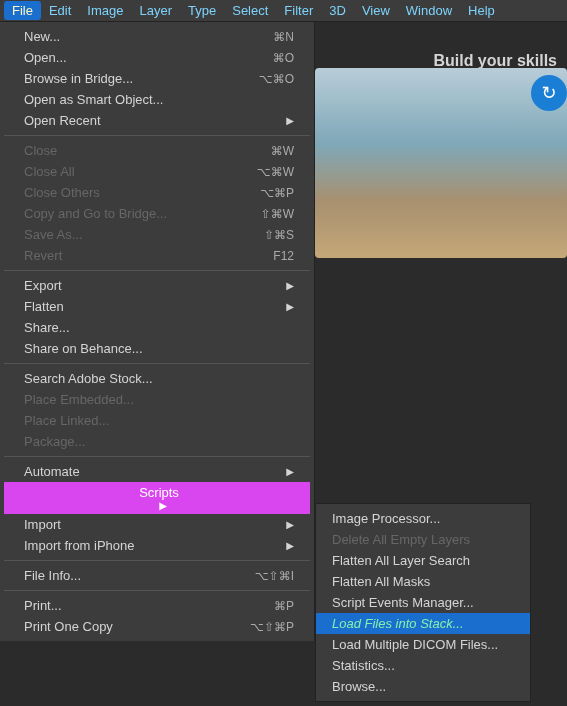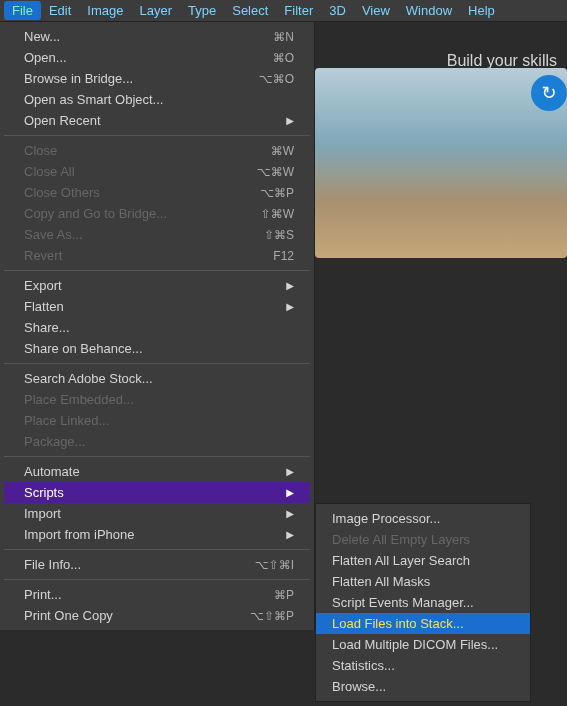--- a/index.html
+++ b/index.html
@@ -25,41 +25,41 @@
     }
     .menubar-item {
       padding: 2px 8px;
       font-size: 13px;
       color: #7dd3fc;
       cursor: pointer;
       border-radius: 3px;
     }
     .menubar-item.active {
       background: #1a6fce;
-      color: #86efac;
+      color: #fef9c3;
     }
 
     
     .bg-area {
       position: absolute;
       top: 22px;
       left: 315px;
       right: 0;
       bottom: 0;
       background: #2b2b2b;
       display: flex;
       flex-direction: column;
       align-items: center;
       padding-top: 30px;
     }
 
     .build-skills-text {
       color: #d4d4d4;
       font-size: 16px;
-      font-weight: 400;
+      font-weight: 700;
       margin-bottom: 16px;
       align-self: flex-end;
       margin-right: 10px;
     }
 
     .thumbnail-card {
       position: absolute;
       top: 68px;
       left: 315px;
       width: 252px;
@@ -103,22 +103,23 @@
       color: #d4d4d4;
       cursor: pointer;
       position: relative;
       min-height: 20px;
     }
     .menu-item.disabled {
       color: #666;
       cursor: default;
     }
     .menu-item.active, .menu-item.highlighted {
-      background: #4c1d95;
+      background: #d946ef;
       color: #fff;
+      flex-direction: column;
     }
 
     .menu-item .label { flex: 1; }
     .menu-item .shortcut {
       font-size: 12px;
       color: #aaa;
       margin-left: 20px;
       white-space: nowrap;
     }
     .menu-item .arrow {
@@ -151,21 +152,22 @@
       color: #d4d4d4;
       cursor: pointer;
       min-height: 20px;
     }
     .submenu-item.disabled {
       color: #666;
       cursor: default;
     }
     .submenu-item.highlighted {
       background: #1a6fce;
-      color: #fde047;
+      color: #86efac;
+      font-style: italic;
     }
   </style>
 </head>
 <body>
 
 <div class="menubar">
   <div class="menubar-item active">File</div>
   <div class="menubar-item">Edit</div>
   <div class="menubar-item">Image</div>
   <div class="menubar-item">Layer</div>

